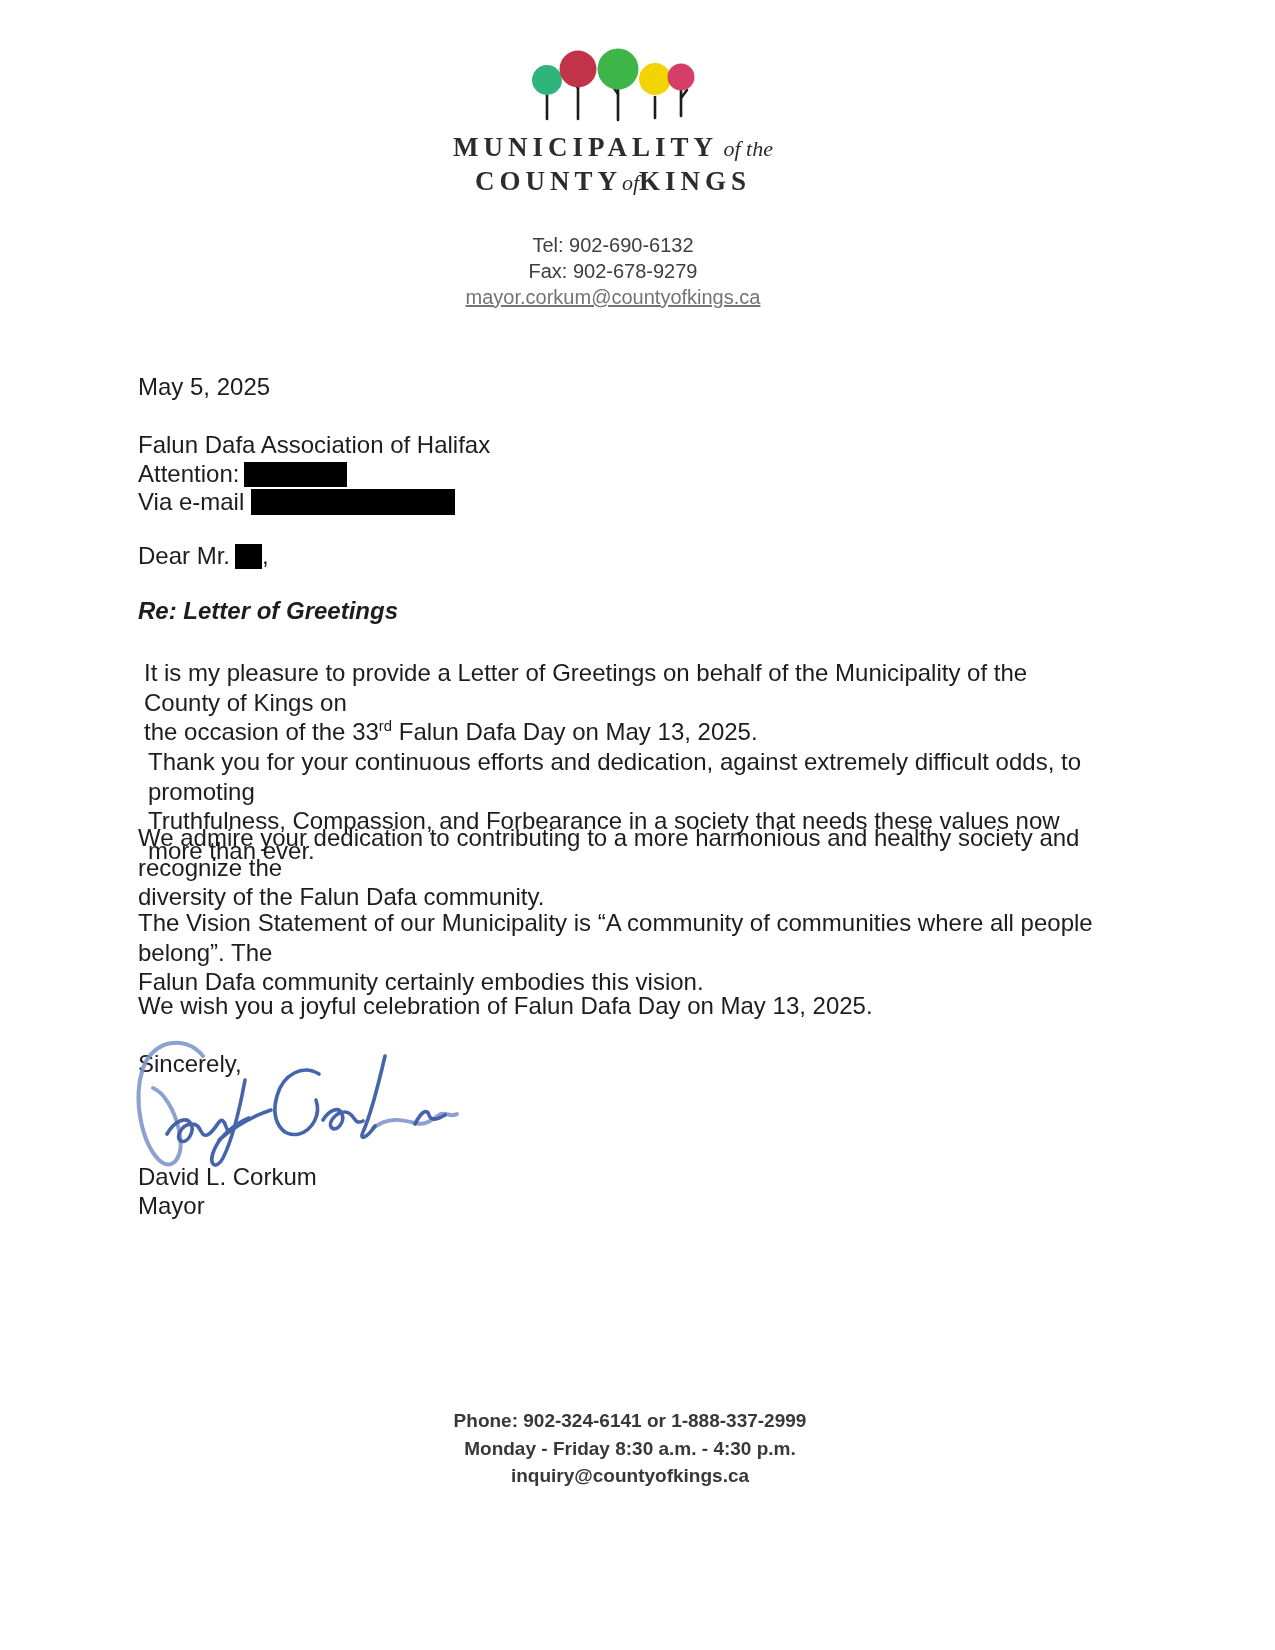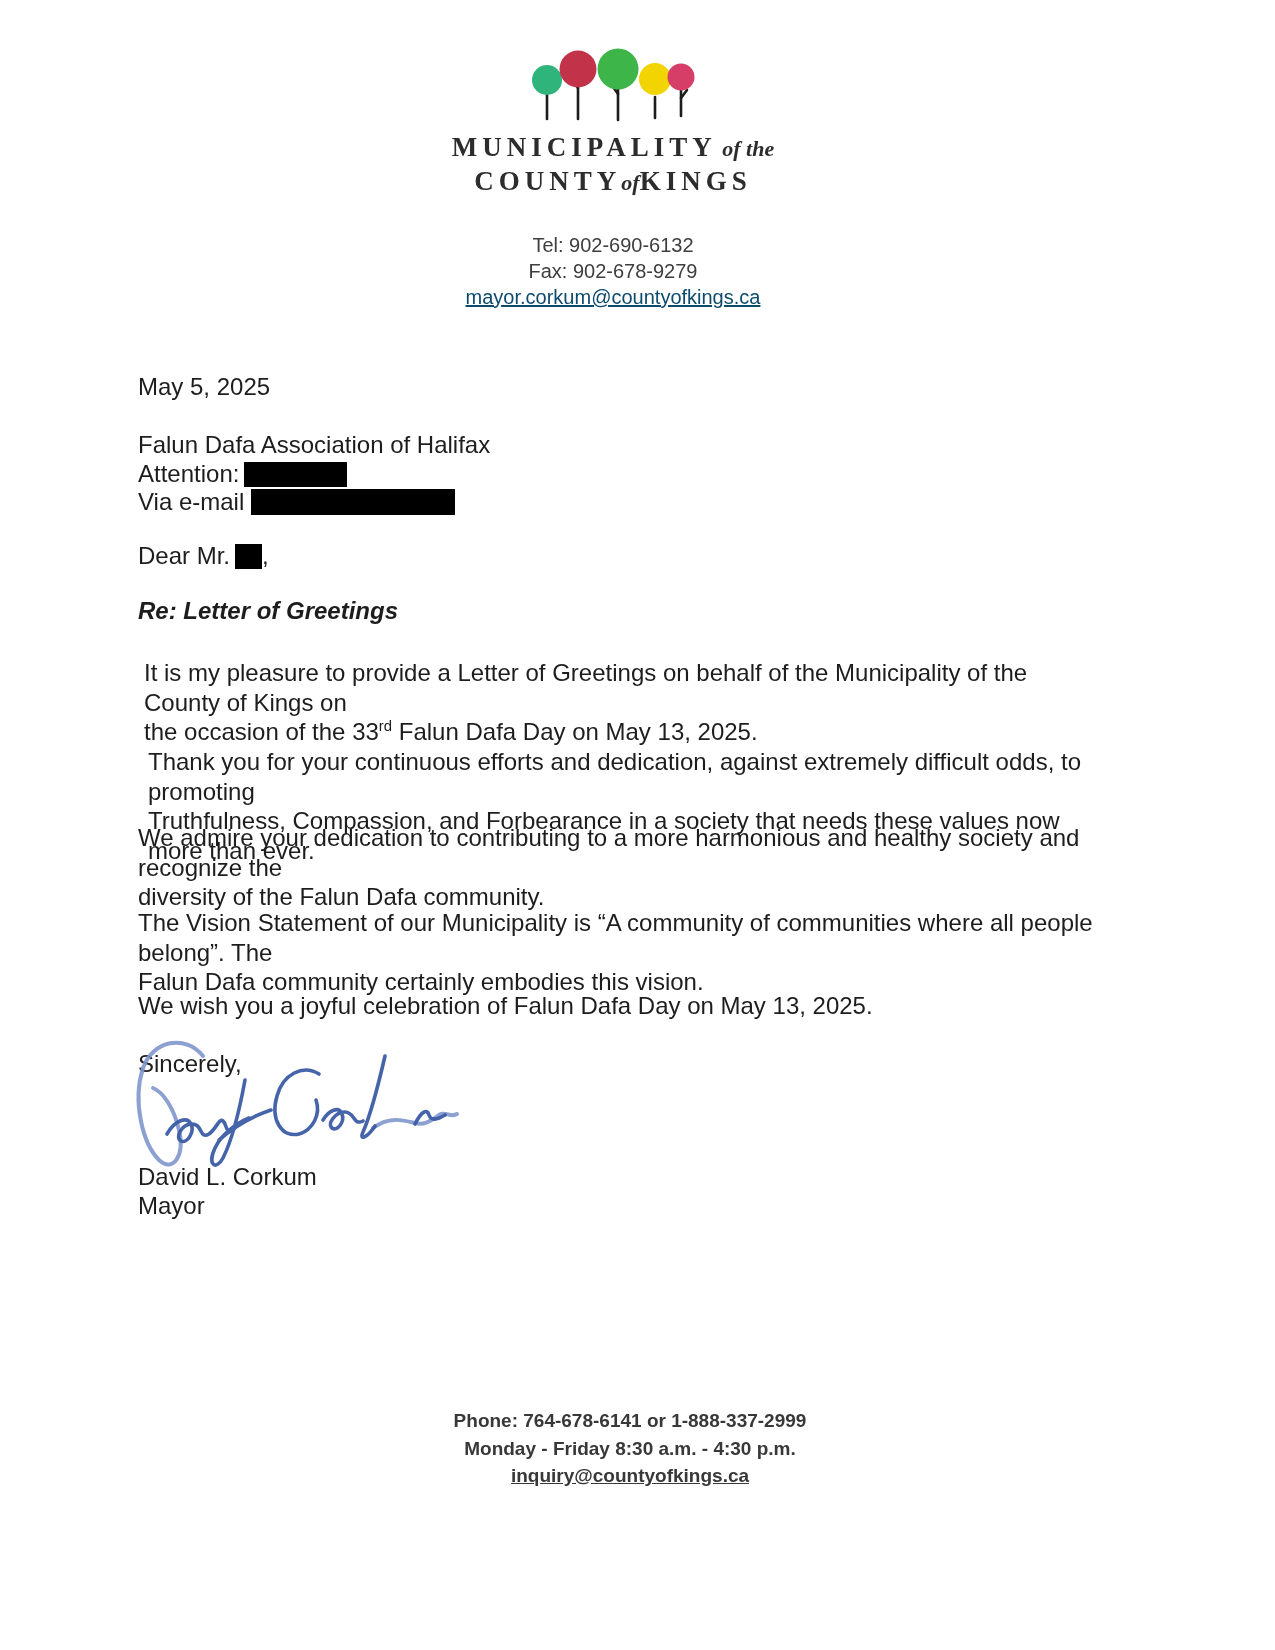--- a/index.html
+++ b/index.html
@@ -13,39 +13,39 @@
     overflow:hidden;
   }
   .abs{position:absolute;}
 
   
   .header{left:138px;top:42px;width:950px;text-align:center;}
   .logo-svg{display:block;margin:0 auto;}
   .wordmark{font-family:"Liberation Serif","DejaVu Serif",serif;color:#2c2c2c;margin-top:10px;}
   .wm-line{line-height:31px;white-space:nowrap;}
   .wm-caps{font-weight:700;font-size:27px;letter-spacing:5px;}
-  .wm-ital{font-style:italic;font-weight:700;font-size:22px;letter-spacing:0px;}
+  .wm-ital{font-style:italic;font-weight:400;font-size:22px;letter-spacing:0px;}
   .contact{margin-top:32px;font-size:20px;line-height:26px;color:#3e3e3e;}
-  .email-link{color:#0c4a6e;text-decoration:underline;cursor:pointer;text-align:right;}
+  .email-link{color:#737373;text-decoration:underline;cursor:pointer;text-align:right;}
 
   
   .line, .para{left:138px;width:960px;font-size:24px;line-height:29.5px;}
   .multiline{white-space:pre-line;}
   .recipient{line-height:28.5px;}
   .subject{font-weight:700;font-style:italic;}
   .redact{display:inline-block;background:#000;vertical-align:-5px;}
   .redact-attention{width:103px;height:25px;margin-left:5px;}
   .redact-via{width:204px;height:26px;margin-left:7px;}
   .redact-dear{width:27px;height:25px;margin-left:5px;}
   .sig-block{line-height:28.5px;}
 
   
   .footer{left:160px;width:940px;text-align:center;font-weight:700;
           font-size:19px;line-height:27.5px;color:#383838;}
-  .footer-link{text-decoration:underline;color:#383838;cursor:pointer;}
+  .footer-link{color:#383838;cursor:pointer;}
   sup{font-size:0.62em;line-height:0;}
 </style>
 </head>
 <body>
 
 <div class="page">
 
   <div class="abs header">
     <svg class="logo-svg" width="168" height="80" viewBox="38 0 168 80" xmlns="http://www.w3.org/2000/svg">
       <g stroke="#1c1c1c" stroke-width="2.6" stroke-linecap="round" fill="none">
@@ -119,18 +119,18 @@
       <path d="M300,102 C306,90 312,86 314,93 C316,99 322,98 330,93"></path>
     </g>
   </svg>
 
   <div class="abs line sig-block" style="top:1163px">
     <div>David L. Corkum</div>
     <div>Mayor</div>
   </div>
 
   <div class="abs footer" style="top:1407px">
-    <div>Phone: 764-678-6141 or 1-888-337-2999</div>
+    <div>Phone: 902-324-6141 or 1-888-337-2999</div>
     <div>Monday - Friday 8:30 a.m. - 4:30 p.m.</div>
     <div><a class="footer-link">inquiry@countyofkings.ca</a></div>
   </div>
 
 </div>
 
 </body></html>

